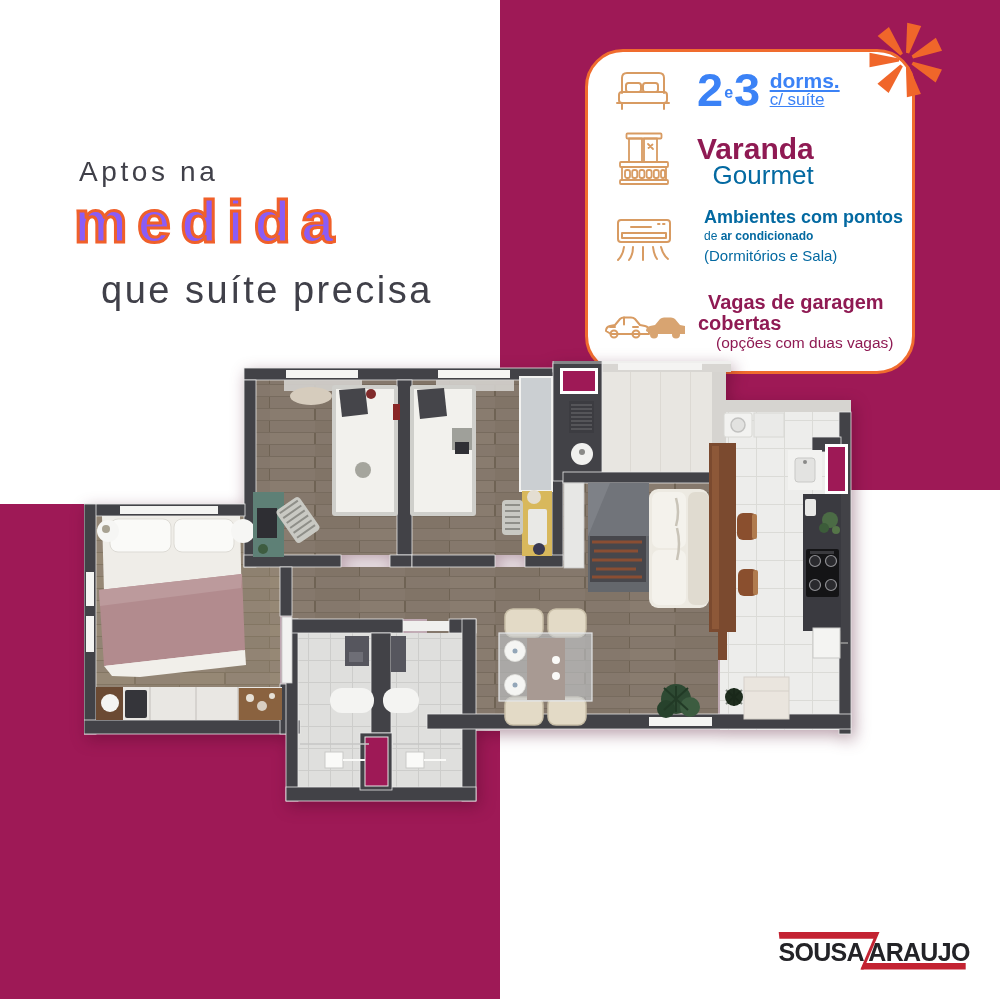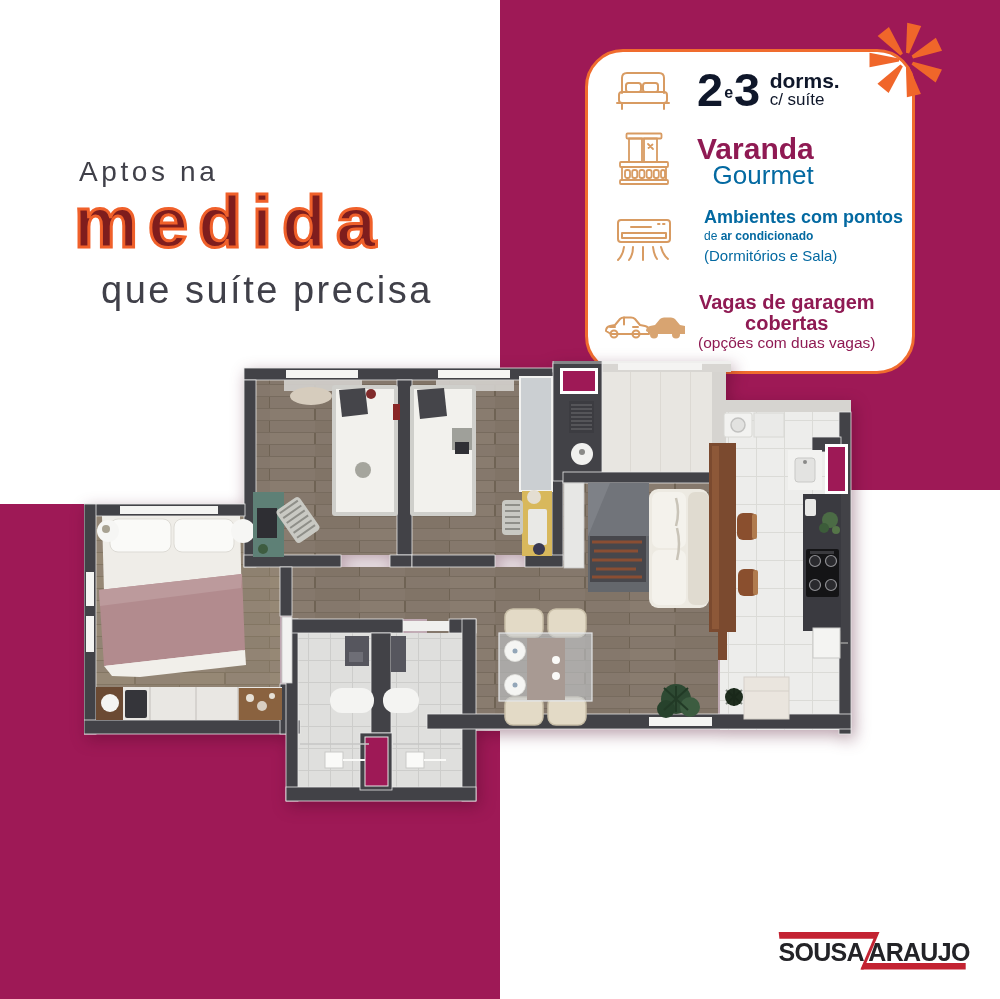--- a/index.html
+++ b/index.html
@@ -10,21 +10,21 @@
 <body>
 
 <div class="abs" style="left:500px;top:0;width:500px;height:490px;background:#9E1956;"></div>
 
 <div class="abs" style="left:0;top:504px;width:84px;height:228px;background:#9E1956;"></div>
 
 <div class="abs" style="left:0;top:731px;width:500px;height:268px;background:#9E1956;"></div>
 
 <div class="abs" style="left:79px;top:156px;font-size:28px;letter-spacing:3.6px;color:#404049;">Aptos na</div>
 
-<div class="abs" style="left:74px;top:181px;font-size:72px;font-weight:bold;letter-spacing:10px;color:#7f1d1d;-webkit-text-stroke:3px #F0602A;">medida</div>
+<div class="abs" style="left:74px;top:187px;font-size:60px;font-weight:bold;letter-spacing:10px;color:#8b5cf6;-webkit-text-stroke:3px #F0602A;">medida</div>
 
 <div class="abs" style="left:101px;top:269px;font-size:38px;letter-spacing:2.5px;color:#404049;">que suíte precisa</div>
 
 <div class="abs" style="left:585px;top:49px;width:330px;height:325px;background:#ffffff;border:3px solid #F06C2E;border-radius:38px;box-sizing:border-box;"></div>
 
 <svg class="abs" style="left:866px;top:20px;" width="82" height="82" viewBox="0 0 82 82">
 <g fill="#F0662A" transform="translate(40,40)">
 <path transform="rotate(180)" d="M7,-1.6 L36.5,-7.2 L36.5,7.2 L7,1.6 Z"></path>
 <path transform="rotate(231.5)" d="M7,-1.6 L36.5,-7.2 L36.5,7.2 L7,1.6 Z"></path>
 <path transform="rotate(283)" d="M7,-1.6 L36.5,-7.2 L36.5,7.2 L7,1.6 Z"></path>
@@ -39,23 +39,23 @@
 <g fill="none" stroke="#D89B62" stroke-width="2" stroke-linecap="round" stroke-linejoin="round">
 <path d="M7,22 L7,7 Q7,2 12,2 L44,2 Q49,2 49,7 L49,22"></path>
 <rect x="11" y="12" width="15" height="9" rx="2.5"></rect>
 <rect x="28" y="12" width="15" height="9" rx="2.5"></rect>
 <rect x="4" y="21" width="48" height="11" rx="3"></rect>
 <path d="M2,32 L54,32"></path>
 <path d="M7,32 L7,38 M49,32 L49,38"></path>
 </g>
 </svg>
 
-<div class="abs" style="left:697px;top:70px;width:220px;color:#0f172a;">
+<div class="abs" style="left:697px;top:70px;width:220px;color:#3b82f6;">
 <span style="font-size:47px;font-weight:bold;vertical-align:top;line-height:40px;">2</span><span style="font-size:16px;font-weight:bold;vertical-align:top;line-height:46px;margin:0 1px;">e</span><span style="font-size:47px;font-weight:bold;vertical-align:top;line-height:40px;">3</span>
-<span style="display:inline-block;vertical-align:top;margin-left:5px;">
+<span style="display:inline-block;vertical-align:top;margin-left:5px;text-decoration:underline;">
 <span style="display:block;font-size:21px;font-weight:bold;line-height:22px;">dorms.</span>
 <span style="display:block;font-size:17px;line-height:16px;">c/ suíte</span>
 </span>
 </div>
 
 <svg class="abs" style="left:618px;top:131px;" width="52" height="54" viewBox="0 0 52 54">
 <g fill="none" stroke="#D89B62" stroke-width="1.8" stroke-linecap="round" stroke-linejoin="round">
 <rect x="8.5" y="2.5" width="35" height="5" rx="1"></rect>
 <rect x="11" y="7.5" width="13" height="23.5"></rect>
 <rect x="26" y="7.5" width="13" height="23.5"></rect>
@@ -103,22 +103,22 @@
 </g>
 <g fill="#D8A471" stroke="none">
 <path d="M43,24 q0,-4 4,-5 l5,-1 5,-6 q1.5,-1.5 4,-1.5 h7 q2.5,0 4,1.5 l5,6 5,1 q4,1 4,5 v3 h-38 Z"></path>
 <circle cx="51" cy="27.5" r="4"></circle>
 <circle cx="73" cy="27.5" r="4"></circle>
 </g>
 </svg>
 
 <div class="abs" style="left:698px;top:292px;color:#8F1A53;">
 <div style="font-size:20px;font-weight:bold;line-height:21px;text-align:center;">Vagas de garagem</div>
-<div style="font-size:20px;font-weight:bold;line-height:21px;text-align:center;">cobertas</div>
-<div style="font-size:15.5px;line-height:18px;">(opções com duas vagas)</div>
+<div style="font-size:20px;font-weight:bold;line-height:21px;">cobertas</div>
+<div style="font-size:15.5px;line-height:18px;margin-left:18px;">(opções com duas vagas)</div>
 </div>
 
 <svg class="abs" style="left:84px;top:361px;filter:drop-shadow(3px 5px 8px rgba(70,5,35,0.38));" width="768" height="441" viewBox="84 361 768 441" preserveAspectRatio="none">
 <defs>
 <pattern id="wood" width="90" height="24" patternUnits="userSpaceOnUse">
 <rect width="90" height="24" fill="#85786C"></rect>
 <rect y="0" width="90" height="1" fill="#776B5E"></rect>
 <rect y="12" width="90" height="1" fill="#776B5E"></rect>
 <rect x="0" y="1" width="45" height="11" fill="#897C6F"></rect>
 <rect x="45" y="13" width="45" height="11" fill="#817467"></rect>

